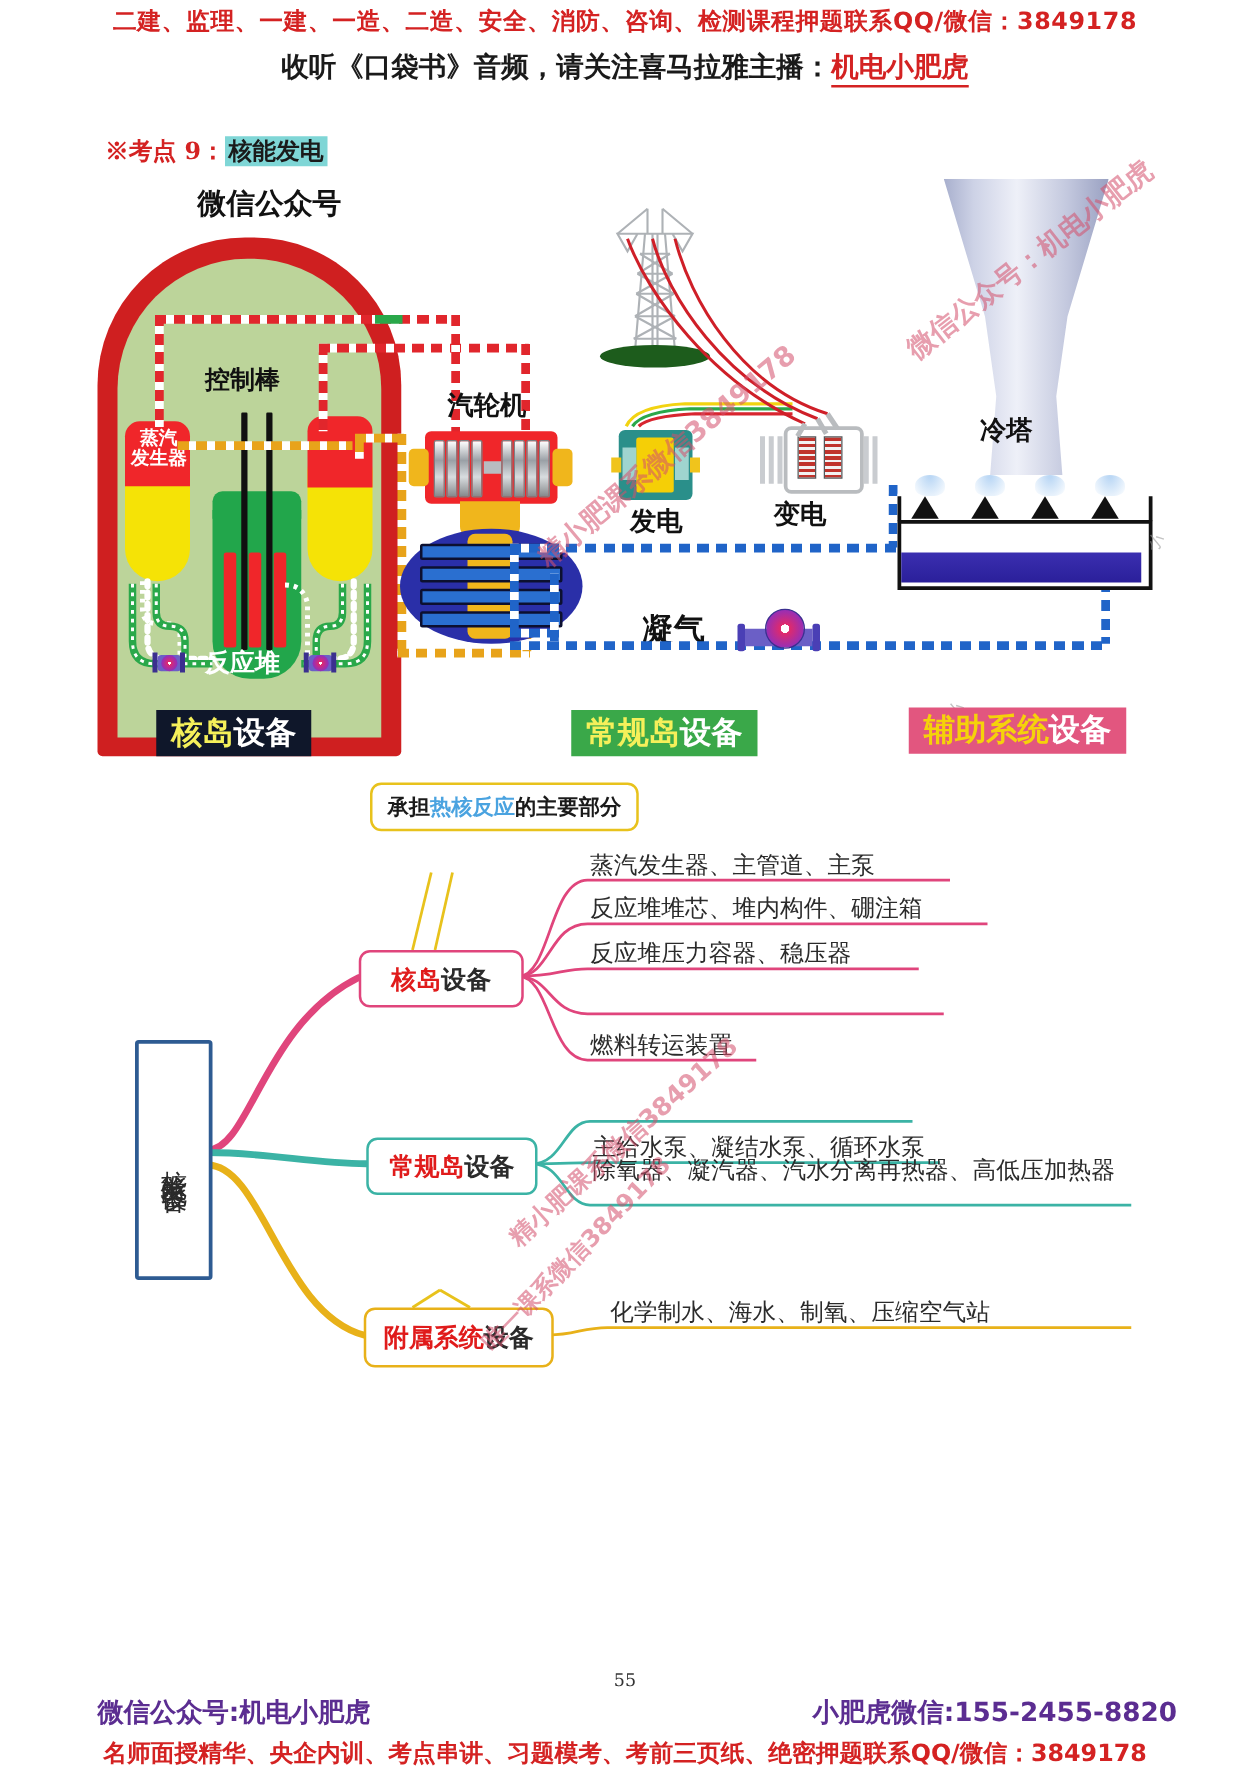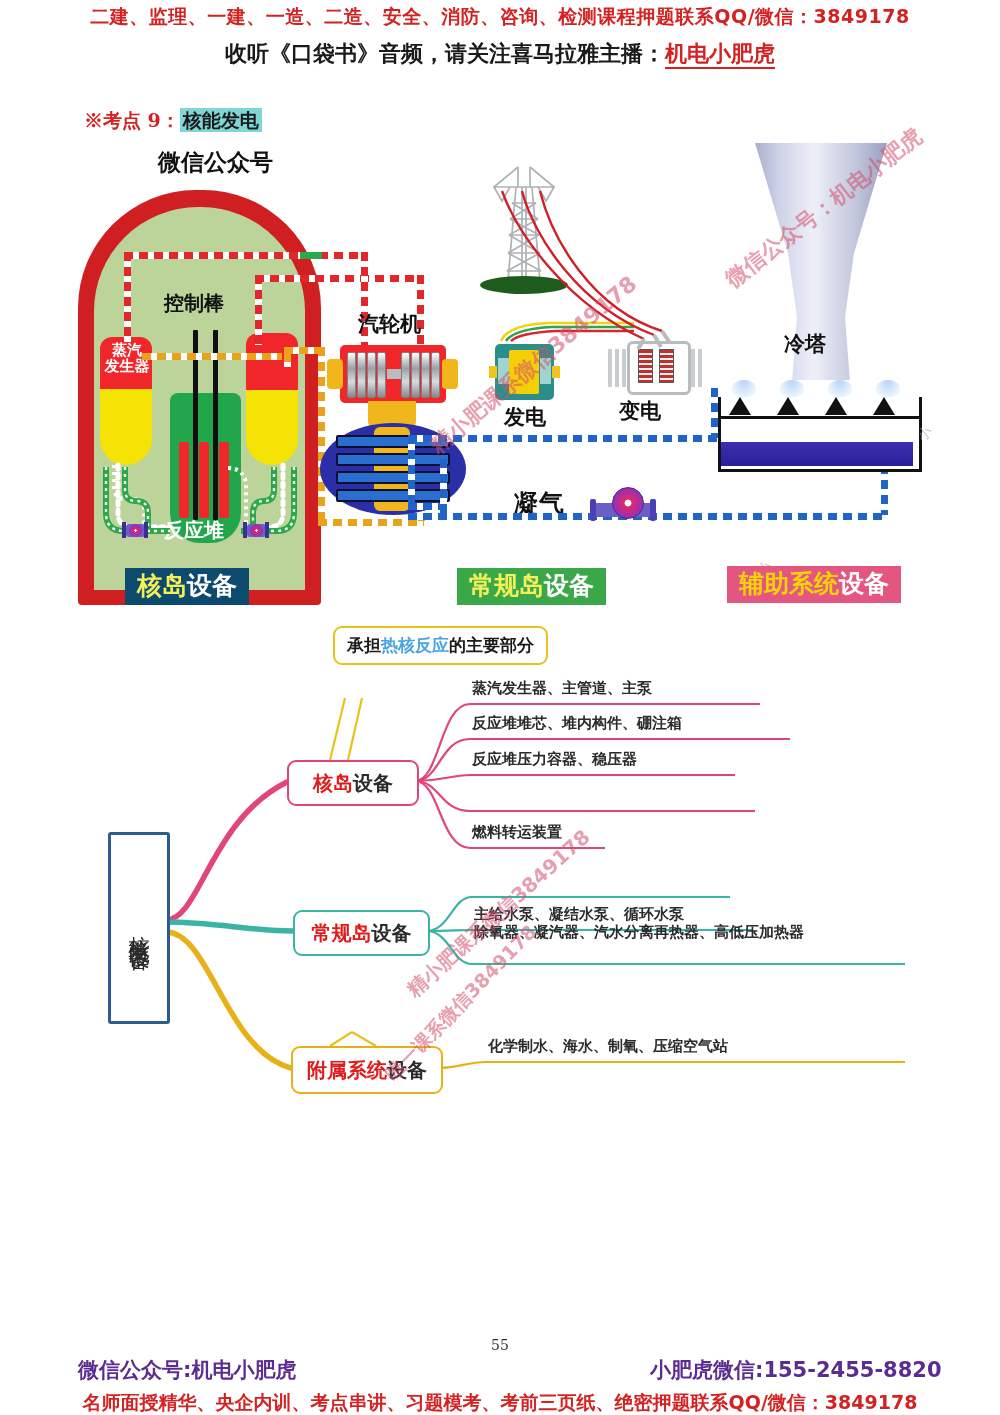--- a/index.html
+++ b/index.html
@@ -90,21 +90,21 @@
      border-right:11px solid transparent;border-bottom:18px solid #111;}
   .droplet{width:24px;height:17px;
      background:radial-gradient(ellipse at 50% 0%,#bcd8f5 10%,#e8f2fc 70%,#fff 100%);
      border-radius:50% 50% 40% 40%;}
 
   
   .island-lbl{
     font-size:25px;font-weight:bold;padding:4px 12px;
     font-family:"DejaVu Sans",sans-serif;white-space:nowrap;line-height:1.15;
   }
-  #island-nuclear{left:125px;top:568px;background:#0c4a6e;color:#f5f05a;}
+  #island-nuclear{left:125px;top:568px;background:#0f172a;color:#f5f05a;}
   #island-nuclear .sfx{color:#ffffff;}
   #island-conv{left:457px;top:568px;background:#3aa849;color:#f5f05a;}
   #island-conv .sfx{color:#ffffff;}
   #island-aux{left:727px;top:566px;background:#e2567f;color:#f5d20a;}
   #island-aux .sfx{color:#ffffff;}
 
   
   #mindmap{left:0;top:620px;width:1000px;height:490px;}
   #mindmap svg{position:absolute;left:0;top:0;}
   .mm-node{
@@ -123,26 +123,26 @@
   #node-nuclear{left:287px;top:140px;width:128px;height:42px;border:2.5px solid #e0457c;font-size:20px;}
   #node-conv{left:293px;top:290px;width:133px;height:42px;border:2.5px solid #3bb3a5;font-size:20px;}
   #node-aux{left:291px;top:426px;width:148px;height:44px;border:2.5px solid #e8b119;font-size:20px;}
 
   .callout{
     position:absolute;background:#fff;border:2.5px solid #e8c21c;border-radius:9px;
     font-family:"DejaVu Sans",sans-serif;font-weight:bold;font-size:17px;color:#1a1a1a;
     padding:6px 12px;white-space:nowrap;
   }
   .callout .em{color:#4aa3e0;}
-  #callout-nuclear{left:296px;top:6px;margin-left:37px;}
+  #callout-nuclear{left:296px;top:6px;}
   #callout-aux{left:298px;top:372px;}
 
   .mm-leaf{
-    position:absolute;font-family:"DejaVu Sans",sans-serif;font-size:15px;
-    color:#2b2b2b;white-space:nowrap;font-weight:bold;
+    position:absolute;font-family:"DejaVu Sans",sans-serif;font-size:19px;
+    color:#2b2b2b;white-space:nowrap;
   }
   .star-icon{
     display:inline-block;width:18px;height:18px;border-radius:50%;
     background:#2a7fd4;position:relative;vertical-align:-3px;margin-right:4px;
   }
   .star-icon::after{
     content:"★";position:absolute;left:2px;top:-3px;color:#fff;font-size:13px;
   }
 
   

